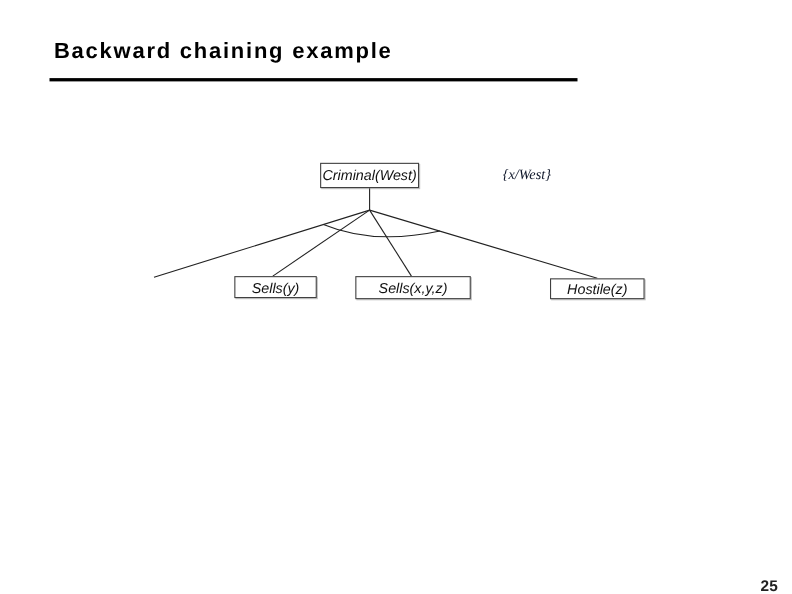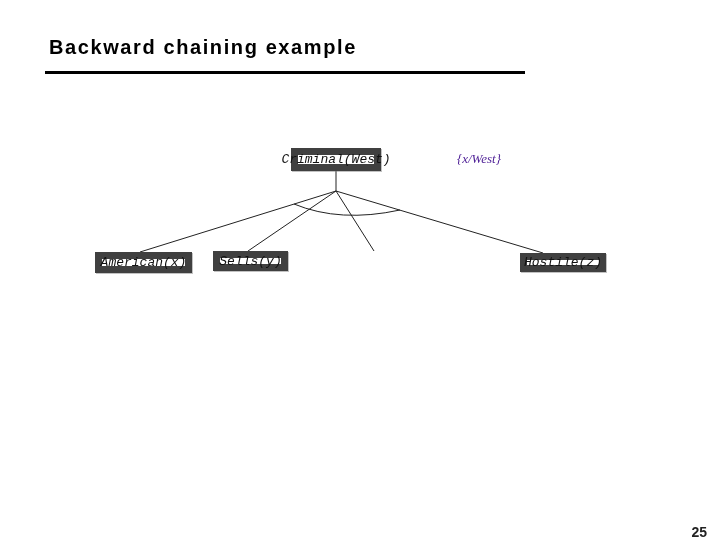--- a/index.html
+++ b/index.html
@@ -38,45 +38,45 @@
   .edges-svg {
     position: absolute;
     left: 0;
     top: 0;
     width: 720px;
     height: 540px;
   }
   .node-box {
     position: absolute;
     box-sizing: border-box;
-    border: 7px solid #404040;
+    border: 1px solid #404040;
     background: #ffffff;
     display: flex;
     align-items: center;
     justify-content: center;
-    font-family: Liberation Mono, monospace;
+    font-family: Liberation Sans, sans-serif;
     font-style: italic;
     font-size: 13px;
     color: #111111;
     white-space: nowrap;
     box-shadow: 1px 1px 0 rgba(120,120,120,0.45);
   }
   .node-goal     { left: 291px; top: 148px; width: 90px;  height: 23px; }
   .node-american { left: 95px;  top: 252px; width: 97px;  height: 21px; }
   .node-weapon   { left: 213px; top: 251px; width: 75px;  height: 20px; }
   .node-sells    { left: 323px; top: 251px; width: 105px; height: 21px; }
-  .node-hostile  { left: 520px; top: 253px; width: 86px;  height: 19px; }
+  .node-hostile  { left: 500px; top: 253px; width: 86px;  height: 19px; }
   .substitution-label {
     position: absolute;
     left: 457px;
     top: 151px;
     font-family: "Liberation Serif", serif;
     font-style: italic;
     font-size: 13px;
-    color: #4c1d95;
+    color: #0f172a;
     white-space: nowrap;
   }
   .page-number {
     position: absolute;
     right: 13px;
     top: 524px;
     font-family: "Liberation Sans", sans-serif;
     font-size: 14px;
     font-weight: bold;
     color: #222222;
@@ -97,22 +97,22 @@
     <line x1="336" y1="191" x2="248" y2="251" stroke="#222222" stroke-width="1"></line>
     <line x1="336" y1="191" x2="374" y2="251" stroke="#222222" stroke-width="1"></line>
     <line x1="336" y1="191" x2="543" y2="253" stroke="#222222" stroke-width="1"></line>
     <path d="M 294 204 Q 340 223 400 210" fill="none" stroke="#222222" stroke-width="1"></path>
   </svg>
 
   <div class="node-box node-goal">Criminal(West)</div>
 
   <div class="substitution-label">{x/West}</div>
 
-  <div class="node-box node-american">American(x)</div>
 
   <div class="node-box node-weapon">Sells(y)</div>
 
+  <div class="node-box node-sells">Sells(x,y,z)</div>
 
   <div class="node-box node-hostile">Hostile(z)</div>
 
   <div class="page-number">25</div>
 
 </div>
 
 </body></html>

